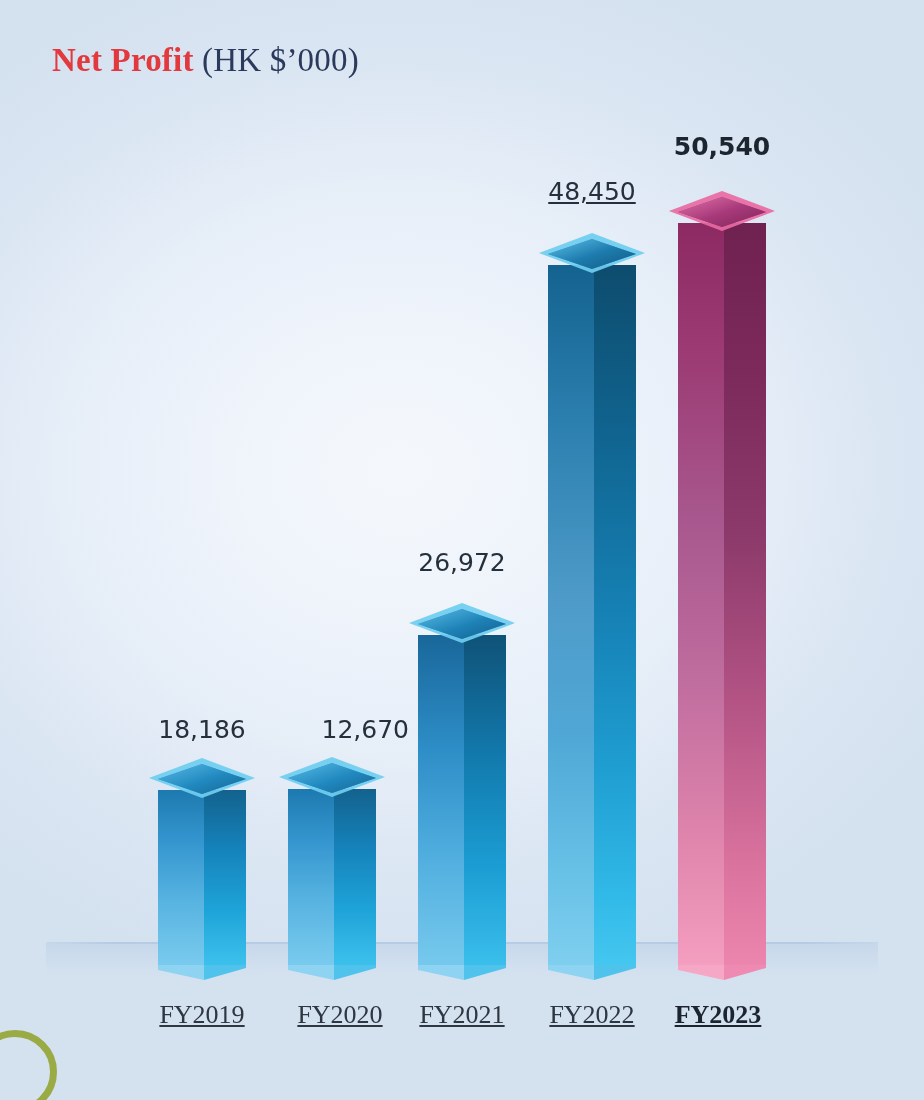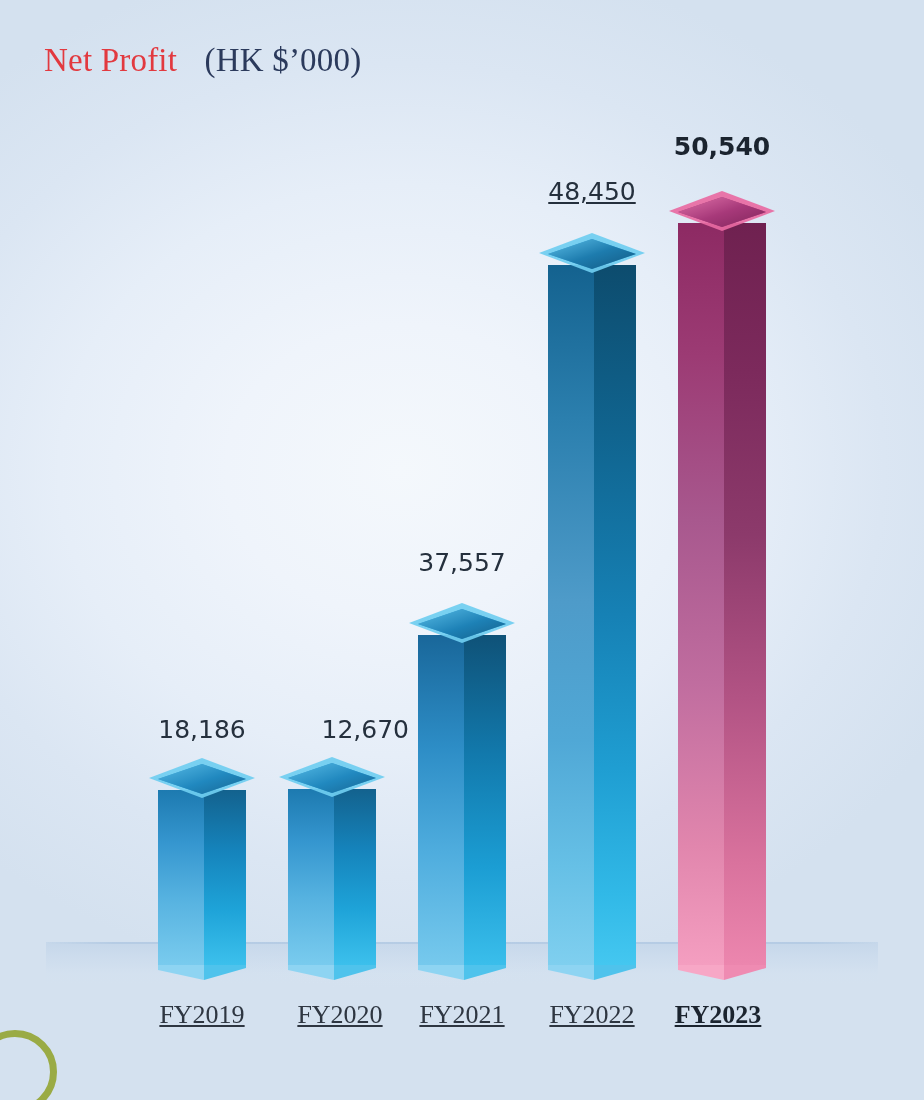--- a/index.html
+++ b/index.html
@@ -56,26 +56,26 @@
   
   .title {
     position: absolute;
     left: 44px;
     top: 42px;
     font-size: 33px;
     letter-spacing: 0.2px;
     white-space: nowrap;
   }
   .title .t-main {
-    font-weight: normal;
+    font-weight: bold;
     color: #e2393f;
+    margin-left: 8px;
   }
   .title .t-sub {
     color: #2b3a5c;
-    margin-left: 19px;
   }
 
   
   .bar {
     position: absolute;
     bottom: 0;
   }
 
   .bar-body {
     position: absolute;
@@ -249,21 +249,21 @@
         <defs>
           <linearGradient id="capGrad2" x1="0" y1="0" x2="1" y2="1">
             <stop offset="0%" stop-color="#5fc0e8" stop-opacity="0.85"></stop>
             <stop offset="55%" stop-color="#1c7fb4" stop-opacity="0.92"></stop>
             <stop offset="100%" stop-color="#135c86" stop-opacity="0.95"></stop>
           </linearGradient>
         </defs>
       </svg>
     </div>
   </div>
-  <div class="value-label" style="left:398px; top:548px; width:128px;">37,557</div>
+  <div class="value-label" style="left:398px; top:548px; width:128px;">26,972</div>
 
   <div class="bar" id="bar-3" style="left:548px; width:88px; height:700px; bottom:135px;">
     <div class="bar-body">
       <div class="face-front" style="background:linear-gradient(180deg,#14628f 0%, #2b7fae 22%, #4e9bc9 48%, #50a8d6 68%, #66c0e6 86%, #7fcfef 100%);"></div>
       <div class="face-side" style="background:linear-gradient(180deg,#0d4c6e 0%, #10648f 24%, #1681b5 50%, #1f9ed2 72%, #31b9e7 90%, #44c7f0 100%);"></div>
     </div>
     <div class="foot">
       <svg width="88" height="17" viewBox="0 0 88 17">
         <polygon points="0,0 46,0 46,15 0,5" fill="#8ed4f2"></polygon>
         <polygon points="46,0 88,0 88,3 46,15" fill="#4fc3ec"></polygon>

